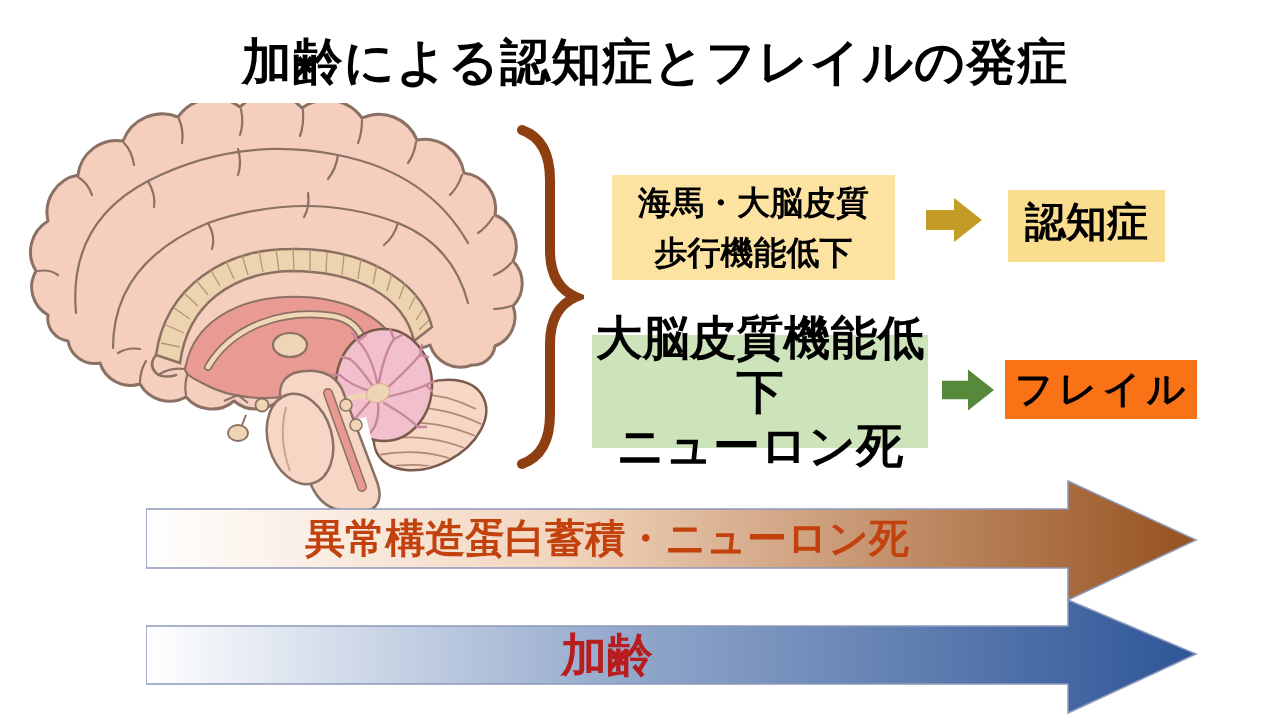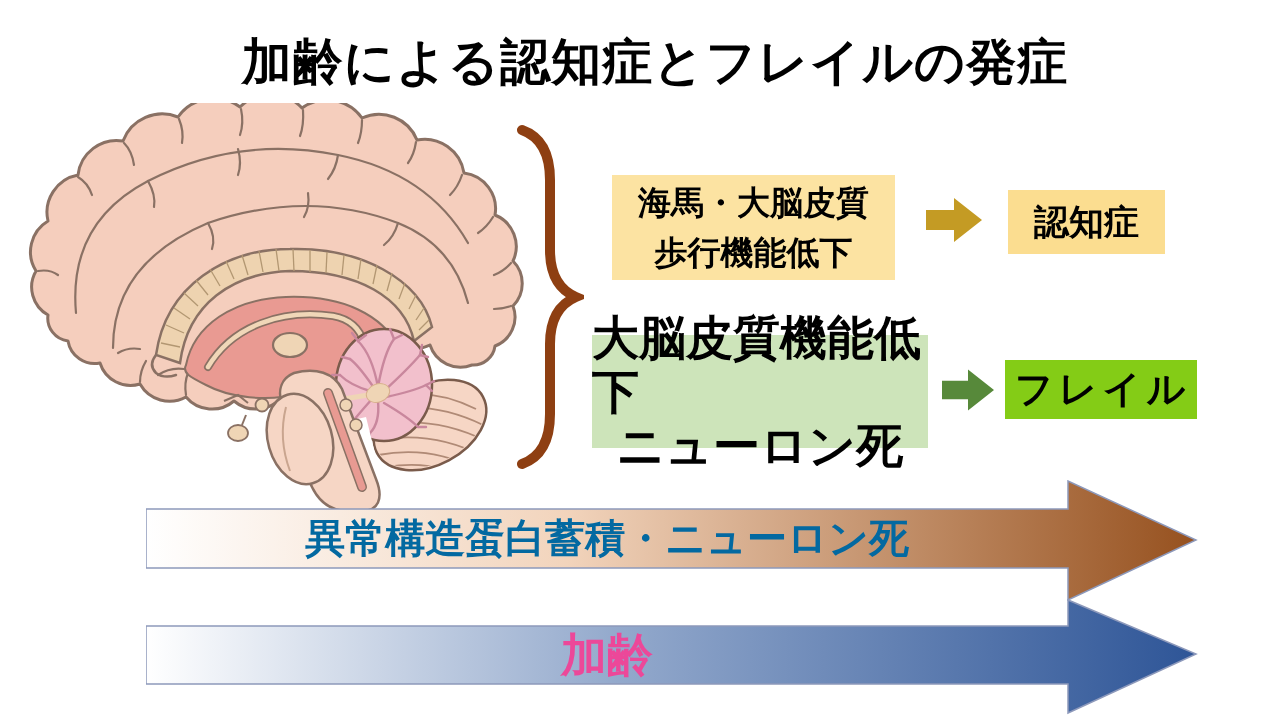--- a/index.html
+++ b/index.html
@@ -5,31 +5,31 @@
   html,body{margin:0;padding:0;background:#fff;}
   .slide{
     position:relative;width:1280px;height:720px;background:#ffffff;overflow:hidden;
     font-family:"Liberation Sans","DejaVu Sans",sans-serif;font-weight:700;color:#000;
   }
   .abs{position:absolute;}
   .title{
     left:0;top:30px;width:1280px;height:64px;line-height:64px;
     text-align:center;font-size:50px;letter-spacing:1px;color:#000;margin-left:15px;
   }
-  .cause-box{display:flex;flex-direction:column;justify-content:center;align-items:center;}
+  .cause-box{display:flex;flex-direction:column;justify-content:center;align-items:center;text-align:center;}
   .cause-box .ln{display:block;}
   .box-dementia-cause{left:612px;top:175px;width:283px;height:105px;background:#FCE3A2;font-size:33px;line-height:50px;}
-  .box-dementia-outcome{left:1008px;top:190px;width:157px;height:64px;background:#FBDD90;font-size:35px;line-height:64px;text-align:center;}
+  .box-dementia-outcome{left:1008px;top:190px;width:157px;height:72px;background:#FBDD90;font-size:41px;line-height:64px;text-align:center;}
   .box-frailty-cause{left:592px;top:335px;width:336px;height:113px;background:#CDE4BA;font-size:47px;line-height:54px;}
-  .box-frailty-outcome{left:1005px;top:360px;width:192px;height:59px;background:#84cc16;font-size:38px;line-height:59px;text-align:center;letter-spacing:5px;padding-left:3px;box-sizing:border-box;}
+  .box-frailty-outcome{left:1005px;top:360px;width:192px;height:59px;background:#f97316;font-size:38px;line-height:59px;text-align:center;letter-spacing:5px;padding-left:3px;box-sizing:border-box;}
   .timeline{width:1052px;height:121px;}
   .timeline svg{position:absolute;left:0;top:0;}
   .timeline .lbl{position:absolute;left:0;width:922px;text-align:center;}
-  .lbl-protein{top:29px;height:69px;line-height:59px;font-size:40px;color:#0369a1;}
-  .lbl-aging{top:28px;height:58px;line-height:58px;font-size:46px;color:#ec4899;}
+  .lbl-protein{top:29px;height:69px;line-height:59px;font-size:40px;color:#c2410c;}
+  .lbl-aging{top:28px;height:58px;line-height:58px;font-size:46px;color:#b91c1c;}
 </style>
 </head>
 <body>
 
 <div class="slide">
 
   <div class="abs title">加齢による認知症とフレイルの発症</div>
 
   <svg class="abs" style="left:28px;top:103px;" width="500" height="412" viewBox="0 0 500 412" aria-hidden="true">
 

